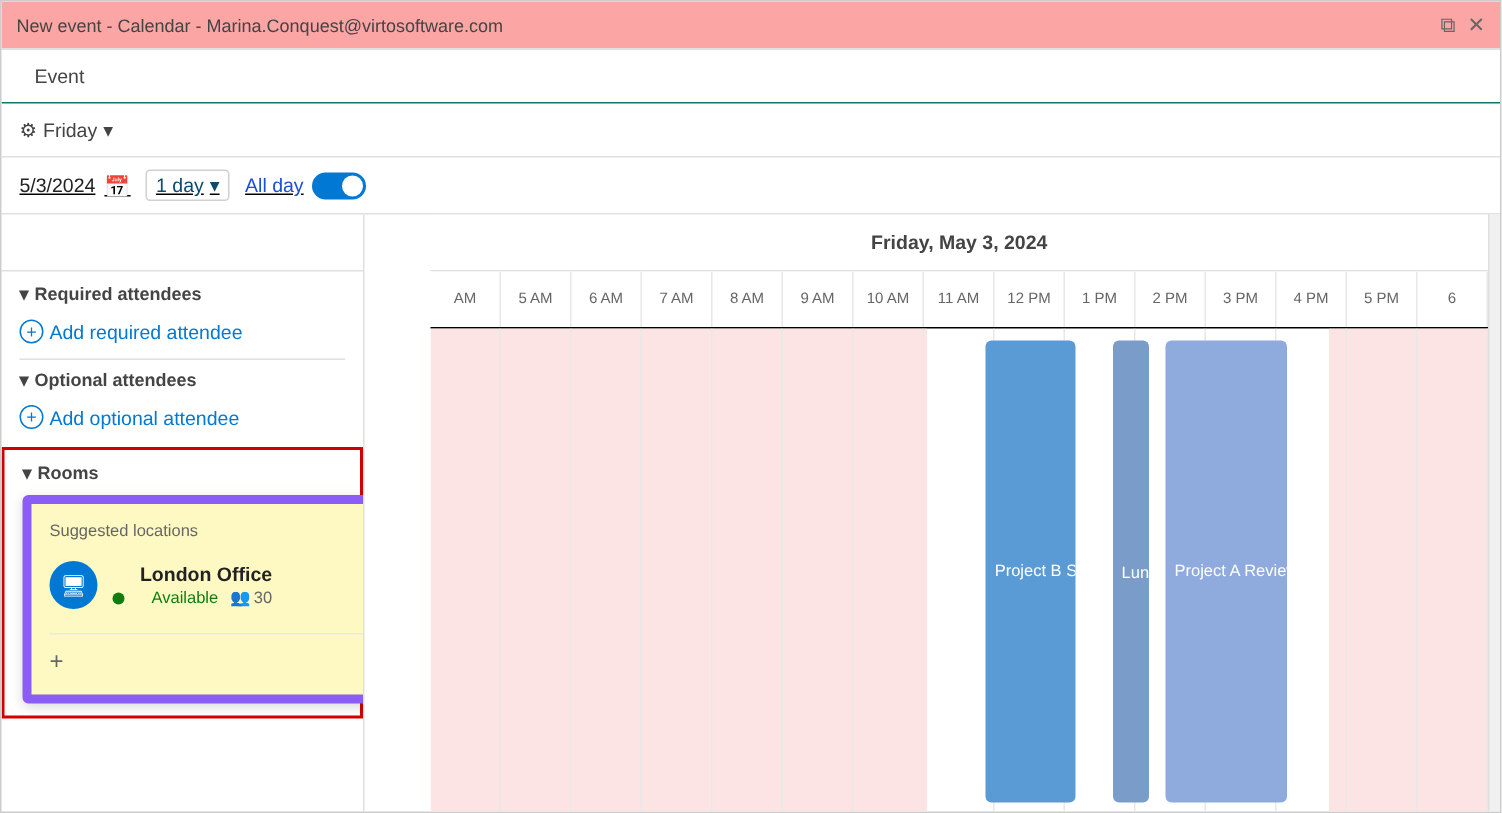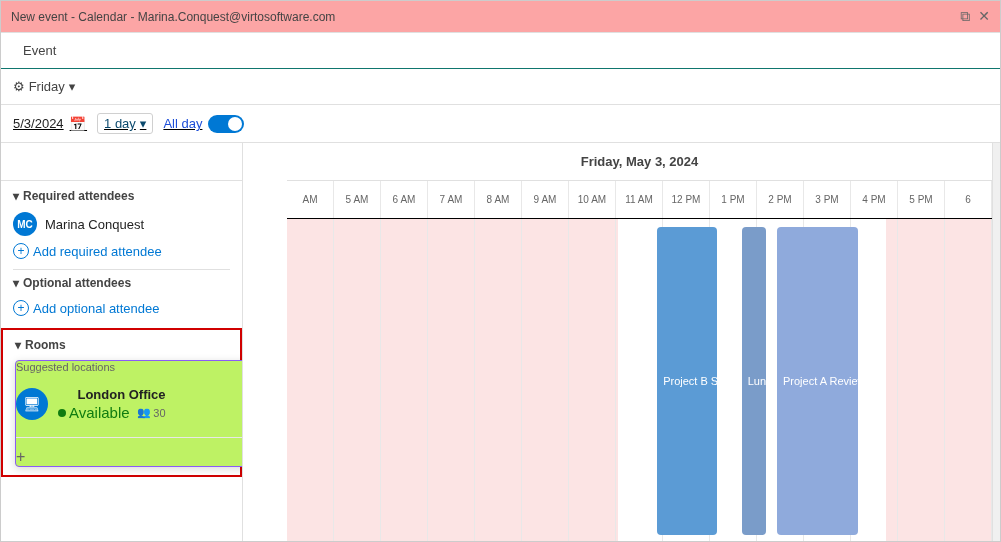--- a/index.html
+++ b/index.html
@@ -231,25 +231,25 @@
 
     
     .rooms-section {
       padding: 8px 12px;
       border: 2px solid #d00000;
       margin: 0;
     }
 
     
     .suggested-popup {
-      background: #bef264;
-      border: 1px solid #8b5cf6;
+      background: #fef9c3;
+      border: 6px solid #8b5cf6;
       box-shadow: 0 2px 8px rgba(0,0,0,0.15);
       border-radius: 4px;
-      padding: 0;
+      padding: 12px;
       margin: 8px 0 0 0;
       width: 320px;
     }
     .suggested-title {
       font-size: 11px;
       color: #666;
       margin-bottom: 10px;
     }
     .location-item {
       display: flex;
@@ -277,22 +277,22 @@
     }
     .location-meta {
       display: flex;
       align-items: center;
       gap: 8px;
       margin-top: 2px;
     }
     .available-badge {
       display: flex;
       align-items: center;
-      gap: 3px;
-      font-size: 15px;
+      gap: 18px;
+      font-size: 11px;
       color: #107c10;
     }
     .available-dot {
       width: 8px;
       height: 8px;
       border-radius: 50%;
       background: #107c10;
     }
     .capacity {
       font-size: 11px;
@@ -445,26 +445,20 @@
 
     <div class="cal-header"></div>
 
     <div class="attendees-section">
 
       <div class="section-label">
         <span>▾</span>
         <span>Required attendees</span>
       </div>
 
-      <div class="attendee-row">
-        <div class="avatar">
-          <span>MC</span>
-        </div>
-        <span>Marina Conquest</span>
-      </div>
 
       <div class="add-link">
         <div class="plus-circle">+</div>
         <span>Add required attendee</span>
       </div>
 
       <div class="divider"></div>
 
       <div class="section-label">
         <span>▾</span>

